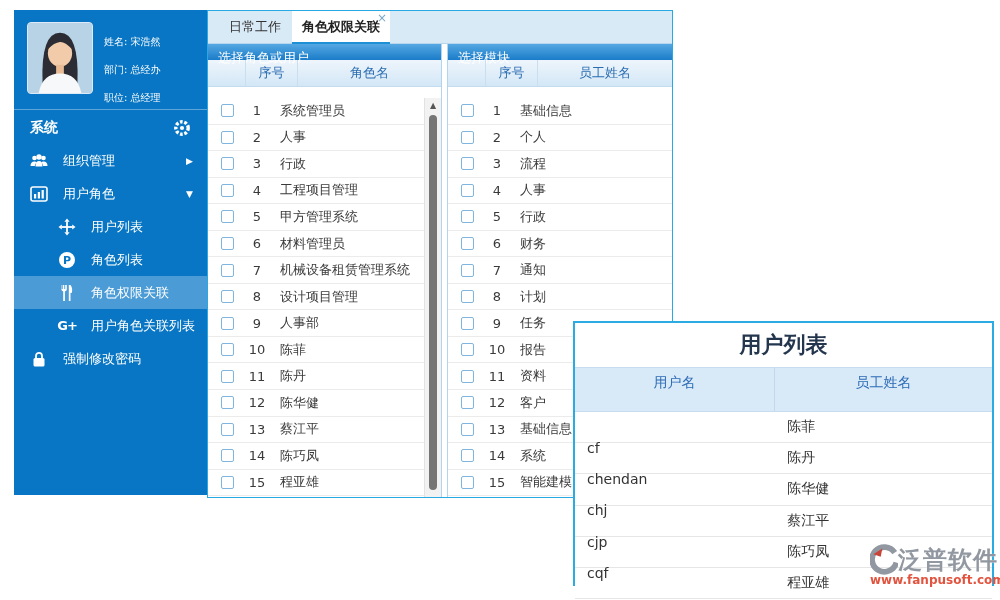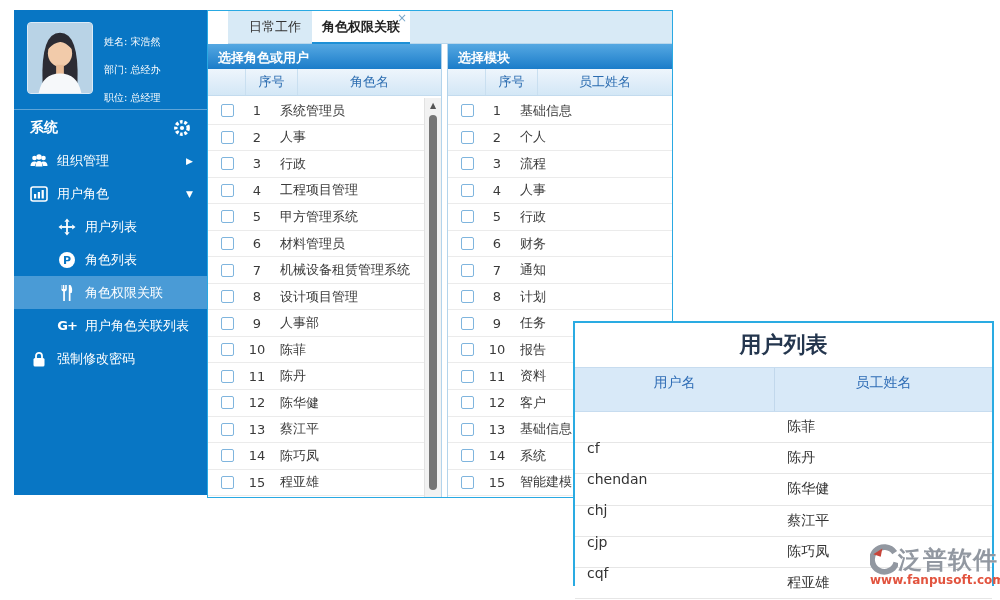--- a/index.html
+++ b/index.html
@@ -14,40 +14,40 @@
   .avatar svg { display:block; width:100%; height:100%; }
   .profile-lines { position:absolute; left:90px; top:18px; font-size:10px; line-height:28px; white-space:nowrap; }
   .side-divider { position:absolute; left:0; top:99px; width:100%; height:1px; background:rgba(255,255,255,.35); }
   .section-row { position:absolute; left:0; top:103px; width:100%; height:30px; }
   .section-title { position:absolute; left:16px; top:6px; font-size:14px; font-weight:bold; }
   .gear-btn { position:absolute; right:16px; top:6px; width:18px; height:18px; cursor:pointer; }
   .menu { position:absolute; left:0; top:134px; width:100%; }
   .mi { height:33px; display:flex; align-items:center; position:relative; font-size:13px; cursor:pointer; }
   .mi .ic { margin-left:16px; width:18px; height:18px; display:inline-flex; align-items:center; justify-content:center; }
   .mi.sub .ic { margin-left:44px; }
-  .mi .lbl { margin-left:9px; white-space:nowrap;text-align:right; }
+  .mi .lbl { margin-left:15px; white-space:nowrap;text-align:right; }
   .mi.active { background:#4a9bd6; }
   .mi .arrow { position:absolute; right:14px; font-size:9px; color:#fff; }
   .gplus { font-weight:bold; font-size:13px; letter-spacing:-1px; }
 
   
   .main { position:absolute; left:207px; top:10px; width:466px; height:488px;
           background:#fff; border:1px solid #29a9e3; z-index:5; }
-  .tabbar { position:relative; height:33px; background:#d8eaf6; border-bottom:1px solid #b9d7ec;margin-left:20px; }
+  .tabbar { position:relative; height:33px; background:#d8eaf6; border-bottom:1px solid #b9d7ec; }
   .tab { position:absolute; top:0; height:33px; line-height:32px; text-align:center; font-size:13px; cursor:pointer; }
   .tab-idle { left:10px; width:74px; color:#333; }
   .tab-active { left:84px; width:98px; background:#fff; font-weight:bold; color:#222;
                 border-bottom:2px solid #1e90d6; }
   .tab-close { position:absolute; right:3px; top:1px; font-size:12px; line-height:12px;
                color:#7aa7c9; font-weight:normal; cursor:pointer; }
 
   .subpanel { position:absolute; top:33px; height:453px; background:#fff; }
   .sp-left  { left:0; width:234px; border-right:1px solid #b3d4ec; }
   .sp-right { left:239px; width:225px; border-left:1px solid #b3d4ec; }
-  .sp-header { height:25px; line-height:27px; padding-left:10px; color:#fff; font-size:13px; font-weight:bold;
+  .sp-header { height:16px; line-height:27px; padding-left:10px; color:#fff; font-size:13px; font-weight:normal;
                background:linear-gradient(#55a8e2,#1b7cc9); }
   .col-header { height:27px; display:flex; color:#2b6cb0; font-size:13px;
                 background:linear-gradient(#eef5fc,#d3e7f6); border-bottom:1px solid #c3dbee; }
   .ch-cb { width:38px; border-right:1px solid #c9dff0; }
   .ch-no { width:52px; line-height:26px; text-align:center; border-right:1px solid #c9dff0; }
   .ch-nm { flex:1; line-height:26px; text-align:center; }
   .tbody { position:absolute; left:0; right:0; top:54px; bottom:0; overflow:hidden; }
   .rows-clip { position:absolute; left:0; top:0; bottom:0; }
   .sp-left  .rows-clip { right:17px; }
   .sp-right .rows-clip { right:0; }

